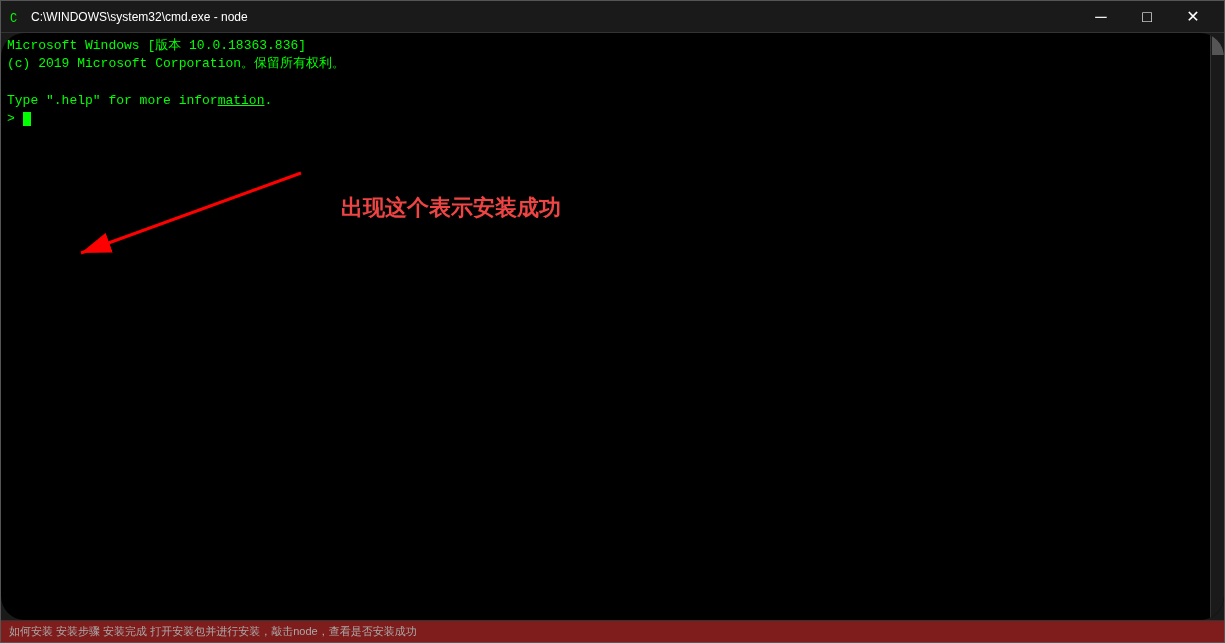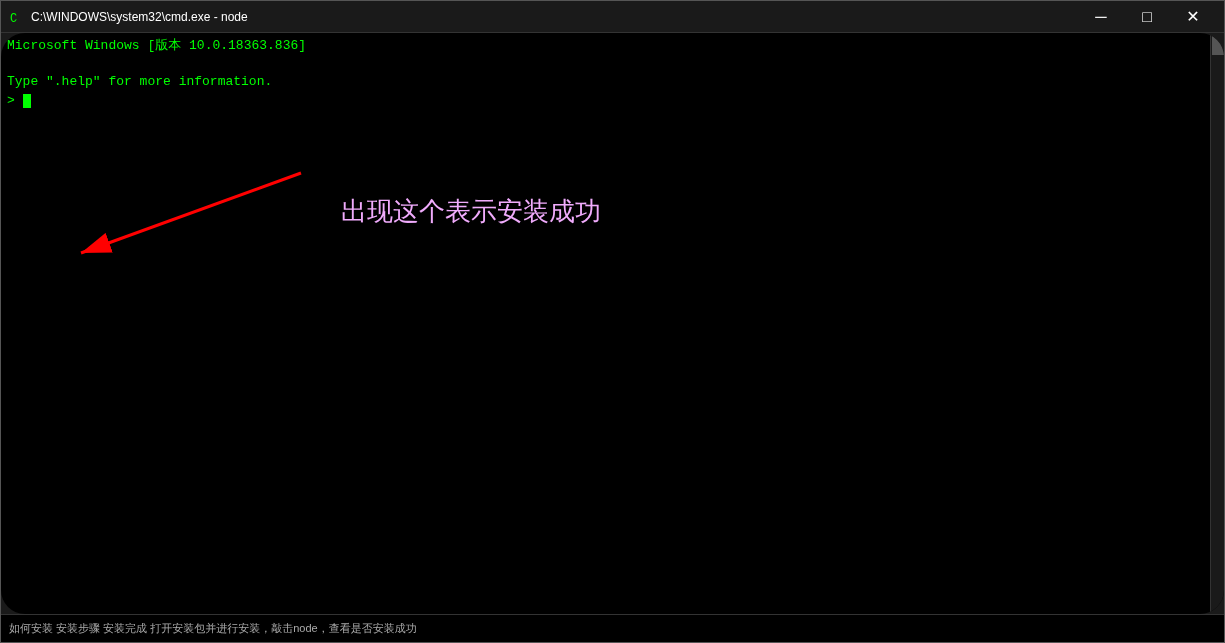--- a/index.html
+++ b/index.html
@@ -90,36 +90,36 @@
       vertical-align: text-bottom;
       animation: blink 1s step-end infinite;
     }
 
     @keyframes blink {
       50% { opacity: 0; }
     }
 
     .annotation-text {
       position: absolute;
-      color: #f0abfc;
-      font-size: 26px;
+      color: #ef4444;
+      font-size: 22px;
       font-family: 'SimHei', 'Microsoft YaHei', sans-serif;
-      font-weight: normal;
+      font-weight: bold;
       pointer-events: none;
     }
 
     
     .arrow-svg {
       position: absolute;
       pointer-events: none;
     }
 
     .bottom-bar {
-      background: #000000;
-      height: 28px;
+      background: #7f1d1d;
+      height: 22px;
       border-top: 1px solid #333;
       display: flex;
       align-items: center;
       padding: 0 8px;
       flex-shrink: 0;
     }
 
     .bottom-bar-text {
       color: #aaa;
       font-size: 11px;
@@ -158,22 +158,23 @@
     <span class="title-bar-text">C:\WINDOWS\system32\cmd.exe - node</span>
     <div class="title-bar-controls">
       <button class="title-bar-btn">─</button>
       <button class="title-bar-btn">□</button>
       <button class="title-bar-btn close">✕</button>
     </div>
   </div>
 
   <div class="console-area" style="position:relative;">
     <div class="console-line">Microsoft Windows [版本 10.0.18363.836]</div>
+    <div class="console-line">(c) 2019 Microsoft Corporation。保留所有权利。</div>
     <div class="console-line">&nbsp;</div>
-    <div class="console-line">Type ".help" for more infor<span style="">mation</span>.</div>
+    <div class="console-line">Type ".help" for more infor<span style="text-decoration:underline;">mation</span>.</div>
     <div class="console-line">&gt; <span class="cursor"></span></div>
 
     <svg class="arrow-svg" width="300" height="120" style="position:absolute; left:30px; top:130px;">
       <defs>
         <marker id="arrowhead" markerWidth="10" markerHeight="7" refX="10" refY="3.5" orient="auto">
           <polygon points="0 0, 10 3.5, 0 7" fill="red"></polygon>
         </marker>
       </defs>
       <line x1="270" y1="10" x2="50" y2="90" stroke="red" stroke-width="3" marker-end="url(#arrowhead)"></line>
     </svg>

